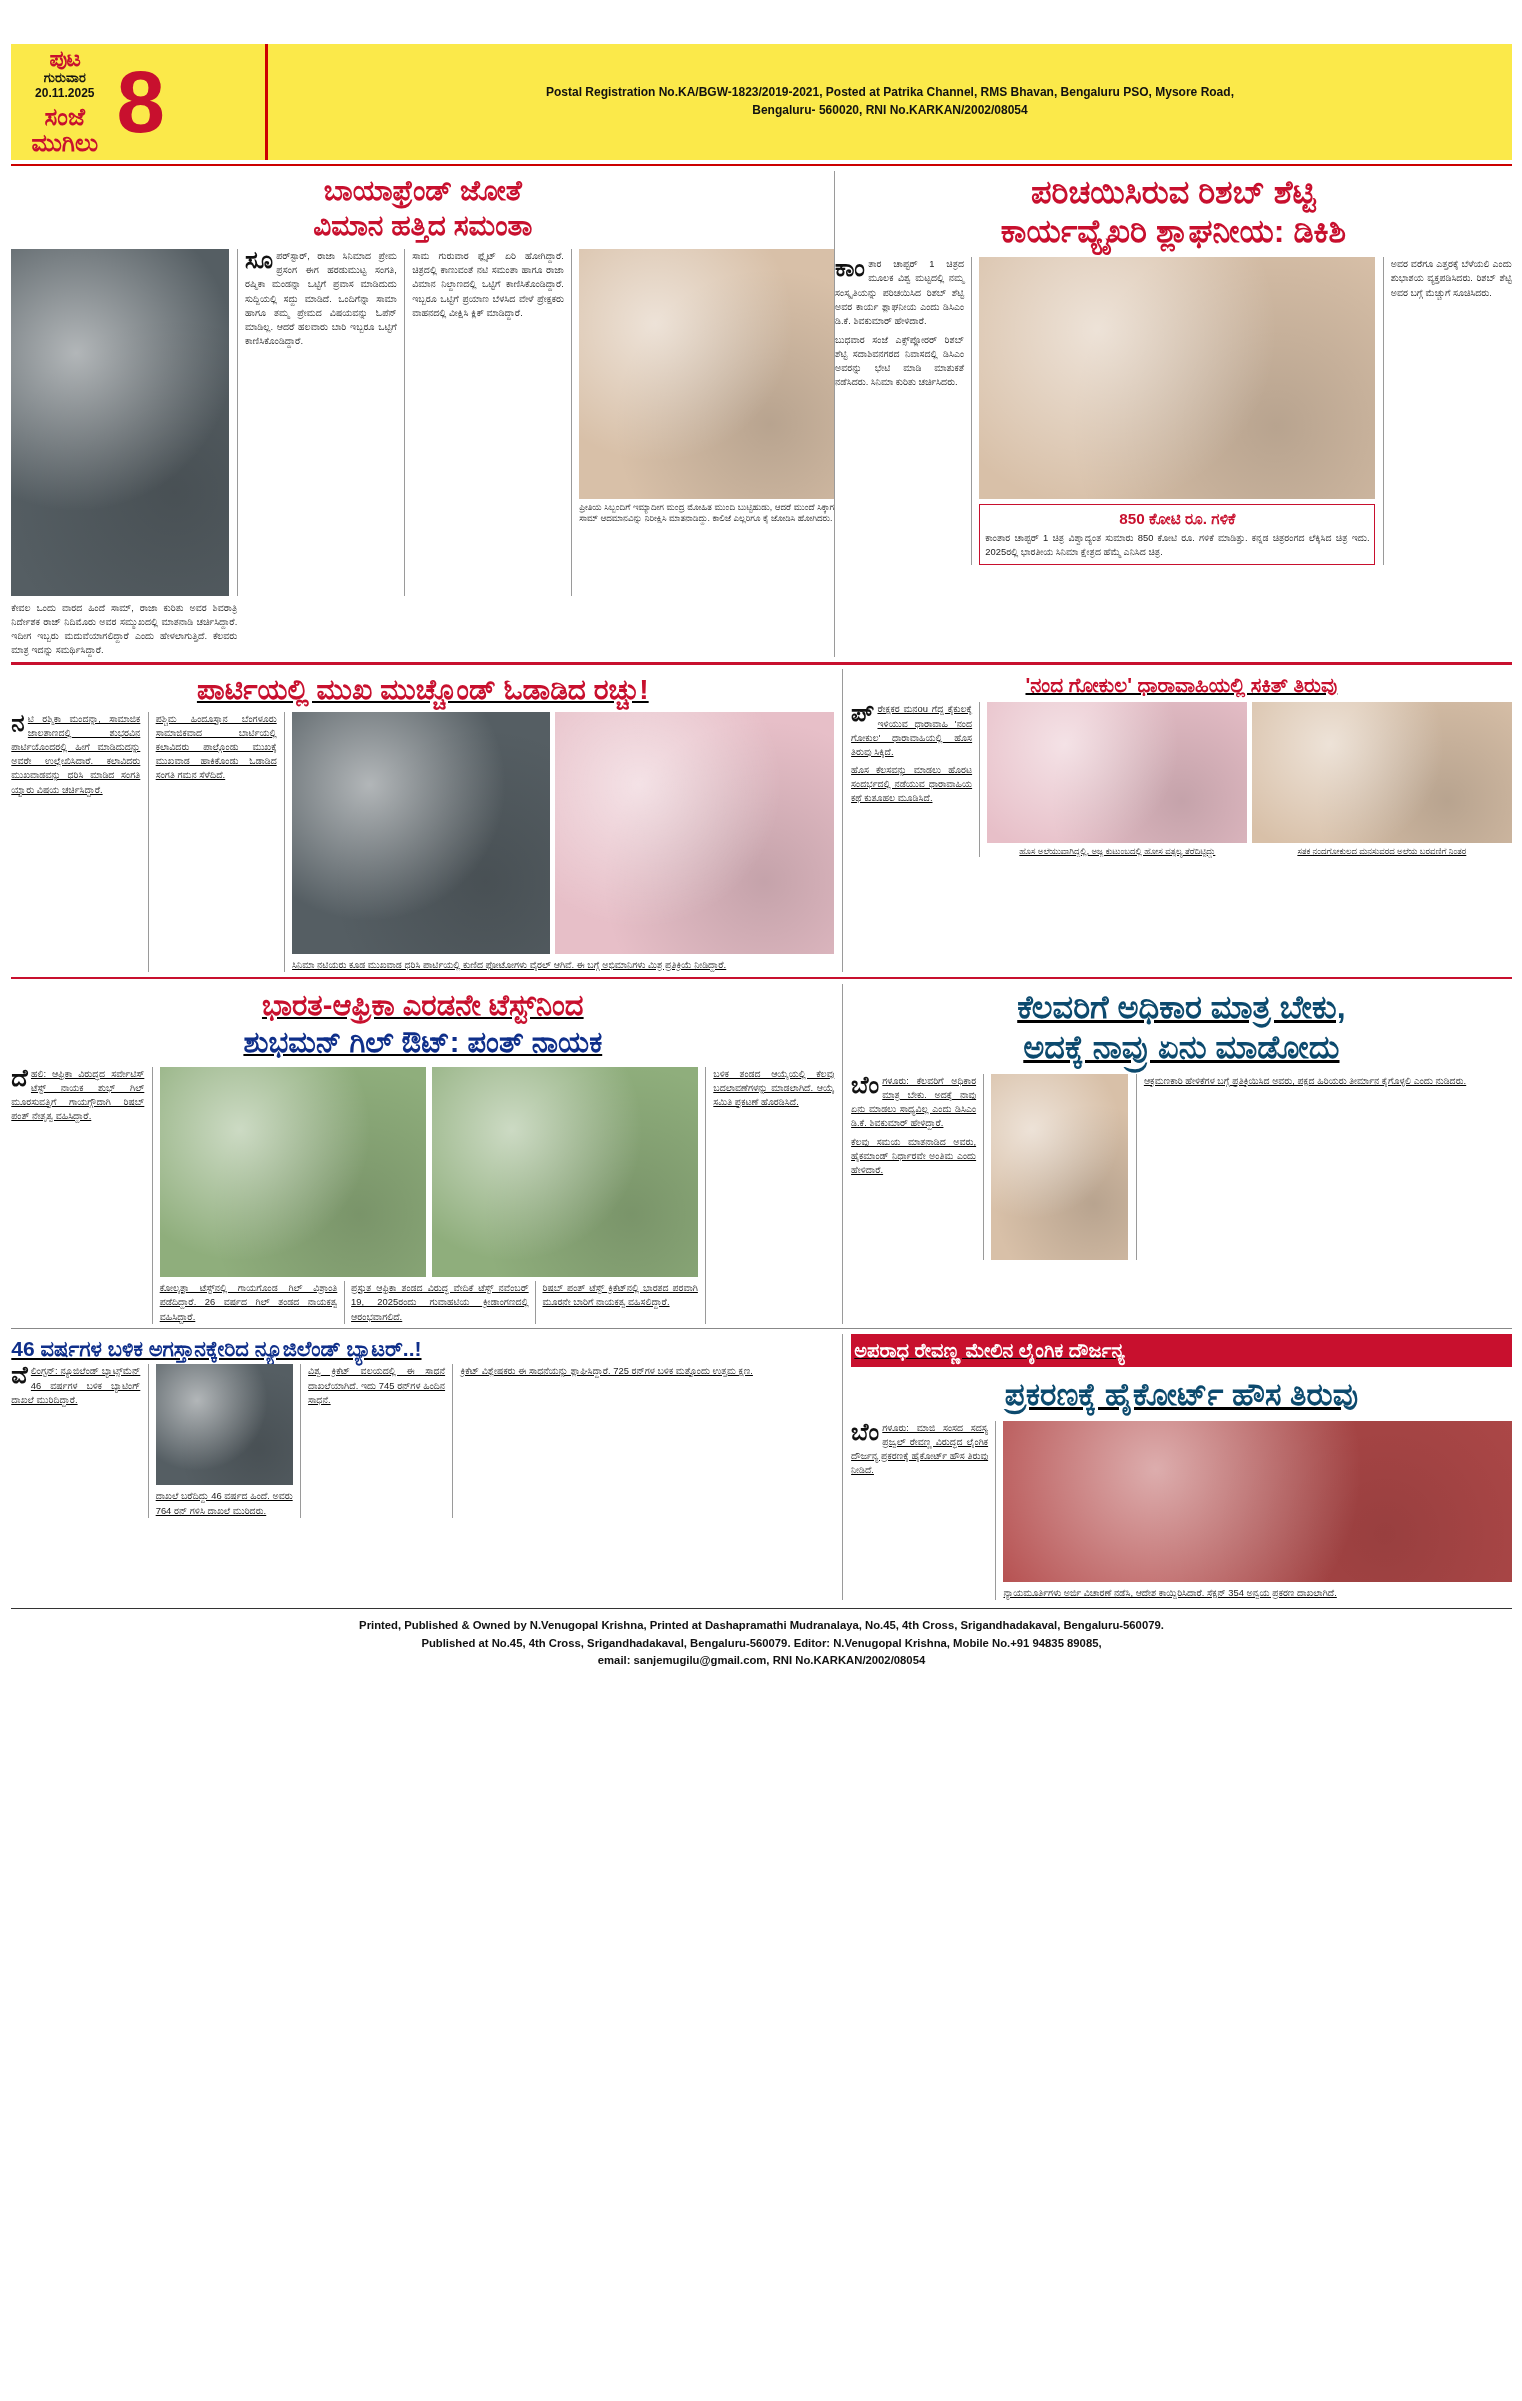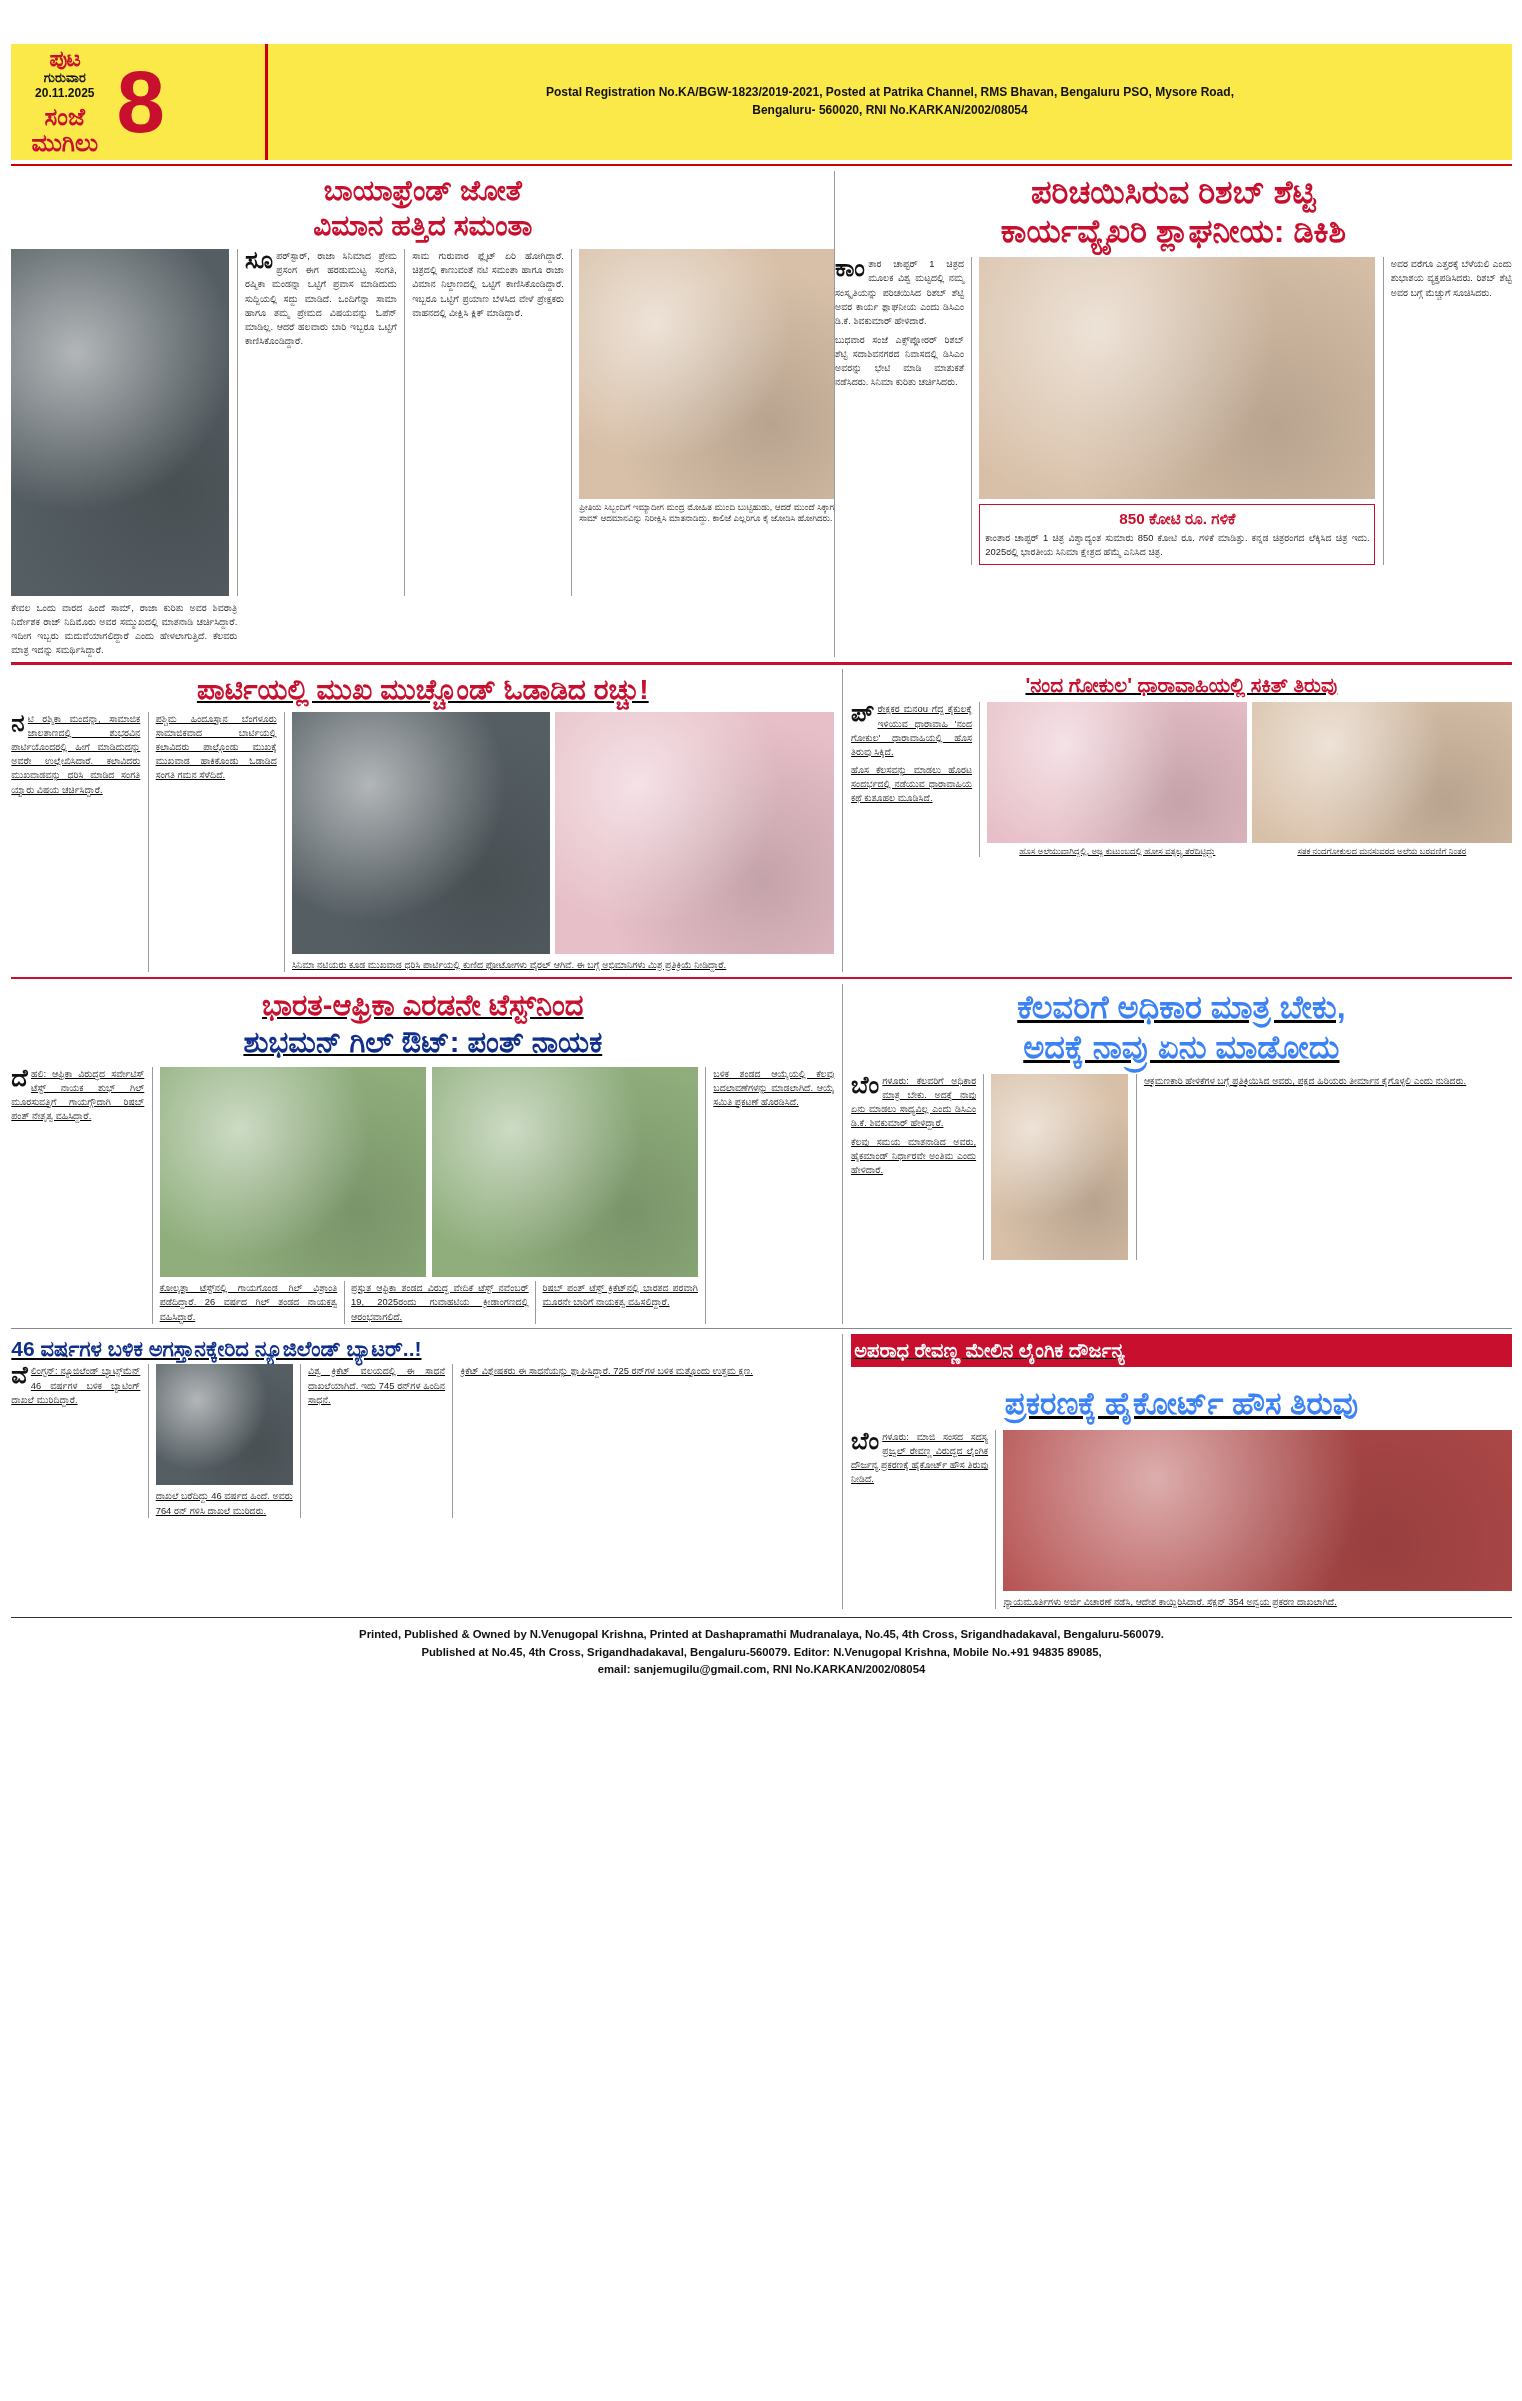--- a/index.html
+++ b/index.html
@@ -165,21 +165,21 @@
 
   
   .sport-hdr {
     font-size: 29px;
     text-align: center;
     line-height: 1.25;
     padding: 3.2px 0 6.5px;
   }
   .pol-hdr {
     font-size: 32px;
-    color: #3b82f6;
+    color: #0c4a6e;
     font-weight: bold;
     text-align: center;
     line-height: 1.25;
     padding: 3.2px 0 6.5px;
   }
 
   .section-title-blue {
     font-size: 21px;
     color: #0f2f8a;
     font-weight: bold;
@@ -455,21 +455,21 @@
         <div class="col" style="flex:1">
           <div class="body-text kn">ಕ್ರಿಕೆಟ್ ವಿಶ್ಲೇಷಕರು ಈ ಸಾಧನೆಯನ್ನು ಶ್ಲಾಘಿಸಿದ್ದಾರೆ. 725 ರನ್‌ಗಳ ಬಳಿಕ ಮತ್ತೊಂದು ಉತ್ತಮ ಕ್ಷಣ.</div>
         </div>
       </div>
     </div>
 
     <div class="vline"></div>
 
     <div style="flex:1">
       <div class="badge-bar kn">ಅಪರಾಧ ರೇವಣ್ಣ ಮೇಲಿನ ಲೈಂಗಿಕ ದೌರ್ಜನ್ಯ</div>
-      <div class="pol-hdr kn" style="font-size:31px;padding-top:18px">ಪ್ರಕರಣಕ್ಕೆ ಹೈಕೋರ್ಟ್ ಹೌಸ ತಿರುವು</div>
+      <div class="pol-hdr kn" style="font-size:31px;padding-top:9px">ಪ್ರಕರಣಕ್ಕೆ ಹೈಕೋರ್ಟ್ ಹೌಸ ತಿರುವು</div>
       <div class="story-cols">
         <div class="col" style="width:137px">
           <div class="body-text dropcap kn">ಬೆಂಗಳೂರು: ಮಾಜಿ ಸಂಸದ ಸದಸ್ಯ ಪ್ರಜ್ವಲ್ ರೇವಣ್ಣ ವಿರುದ್ಧದ ಲೈಂಗಿಕ ದೌರ್ಜನ್ಯ ಪ್ರಕರಣಕ್ಕೆ ಹೈಕೋರ್ಟ್ ಹೌಸ ತಿರುವು ನೀಡಿದೆ.</div>
         </div>
         <div class="vline"></div>
         <div class="col" style="flex:1">
           <div class="ph p-red" style="width:100%;height:161px"></div>
           <div class="body-text kn" style="margin-top:4px">ನ್ಯಾಯಮೂರ್ತಿಗಳು ಅರ್ಜಿ ವಿಚಾರಣೆ ನಡೆಸಿ, ಆದೇಶ ಕಾಯ್ದಿರಿಸಿದಾರೆ. ಸೆಕ್ಷನ್ 354 ಅನ್ವಯ ಪ್ರಕರಣ ದಾಖಲಾಗಿದೆ.</div>
         </div>
       </div>

